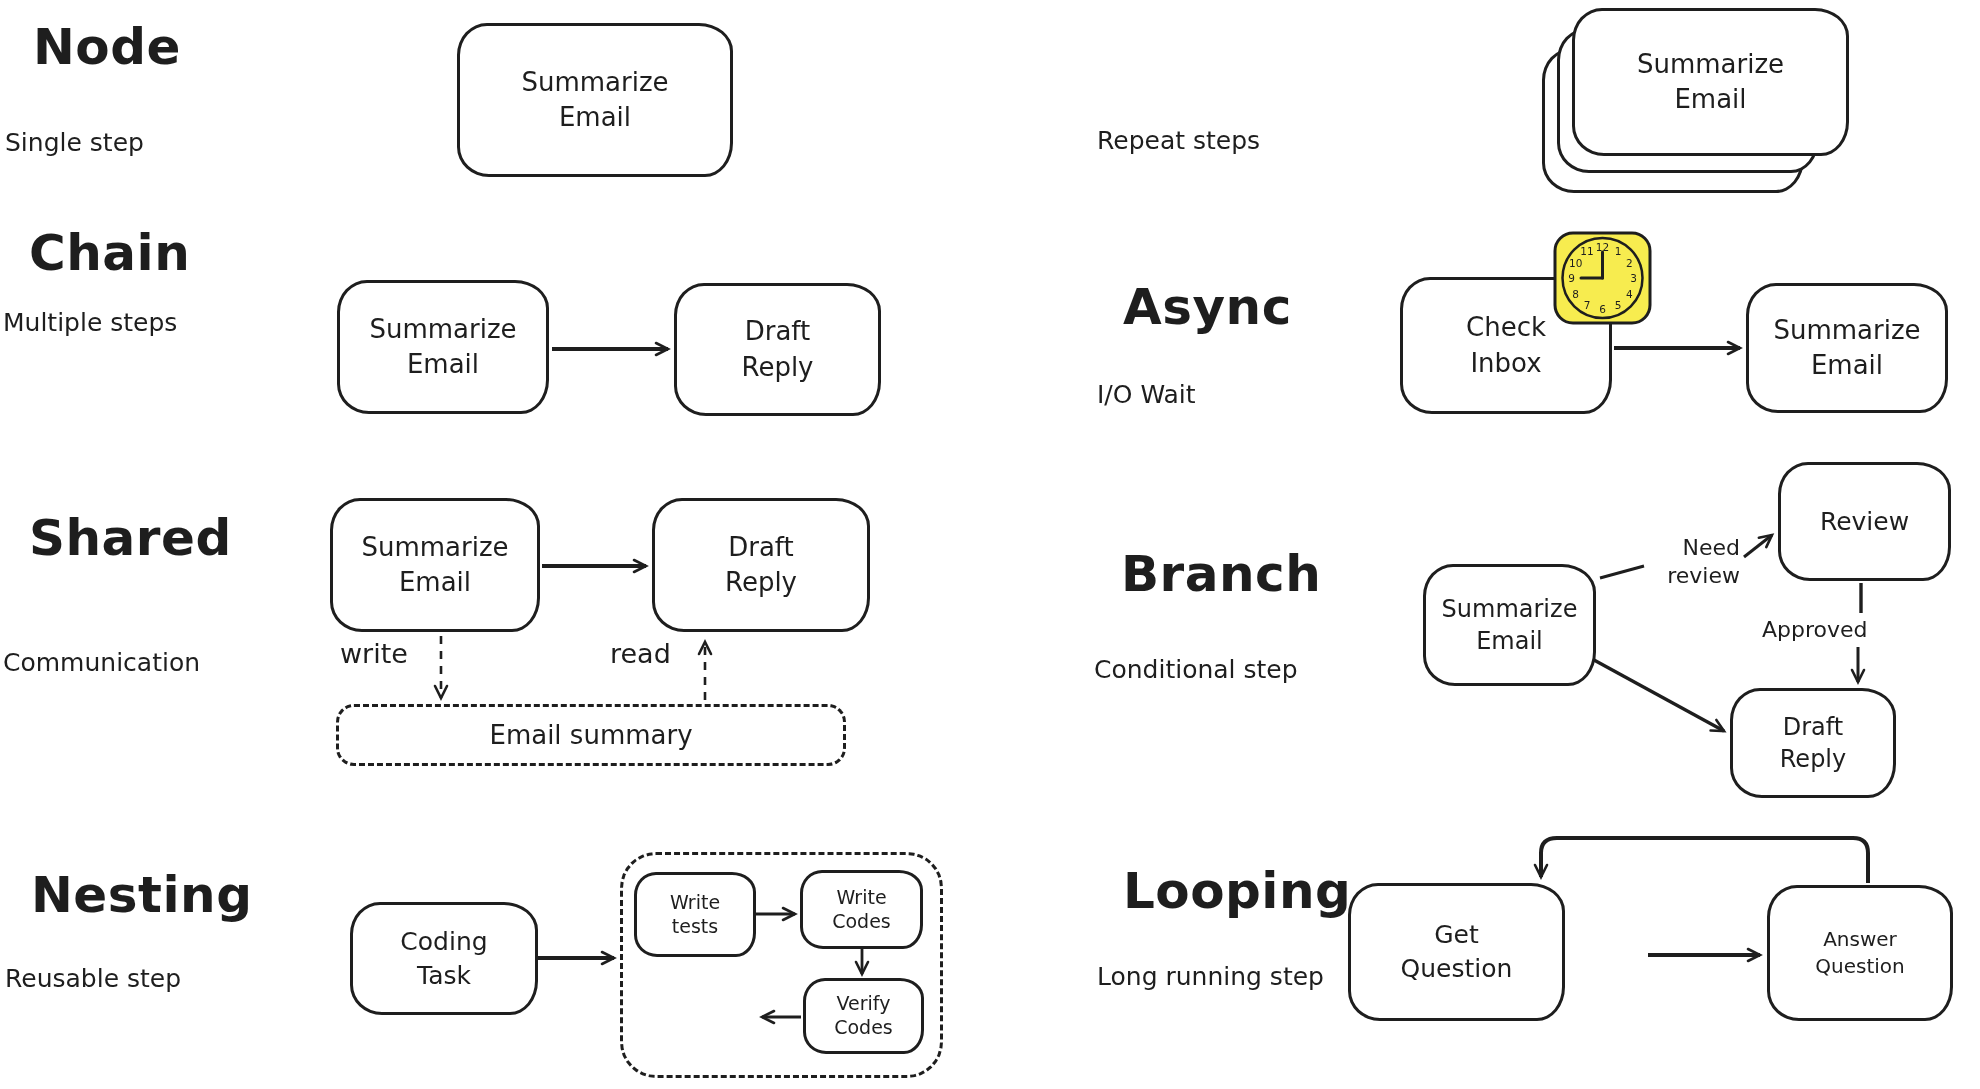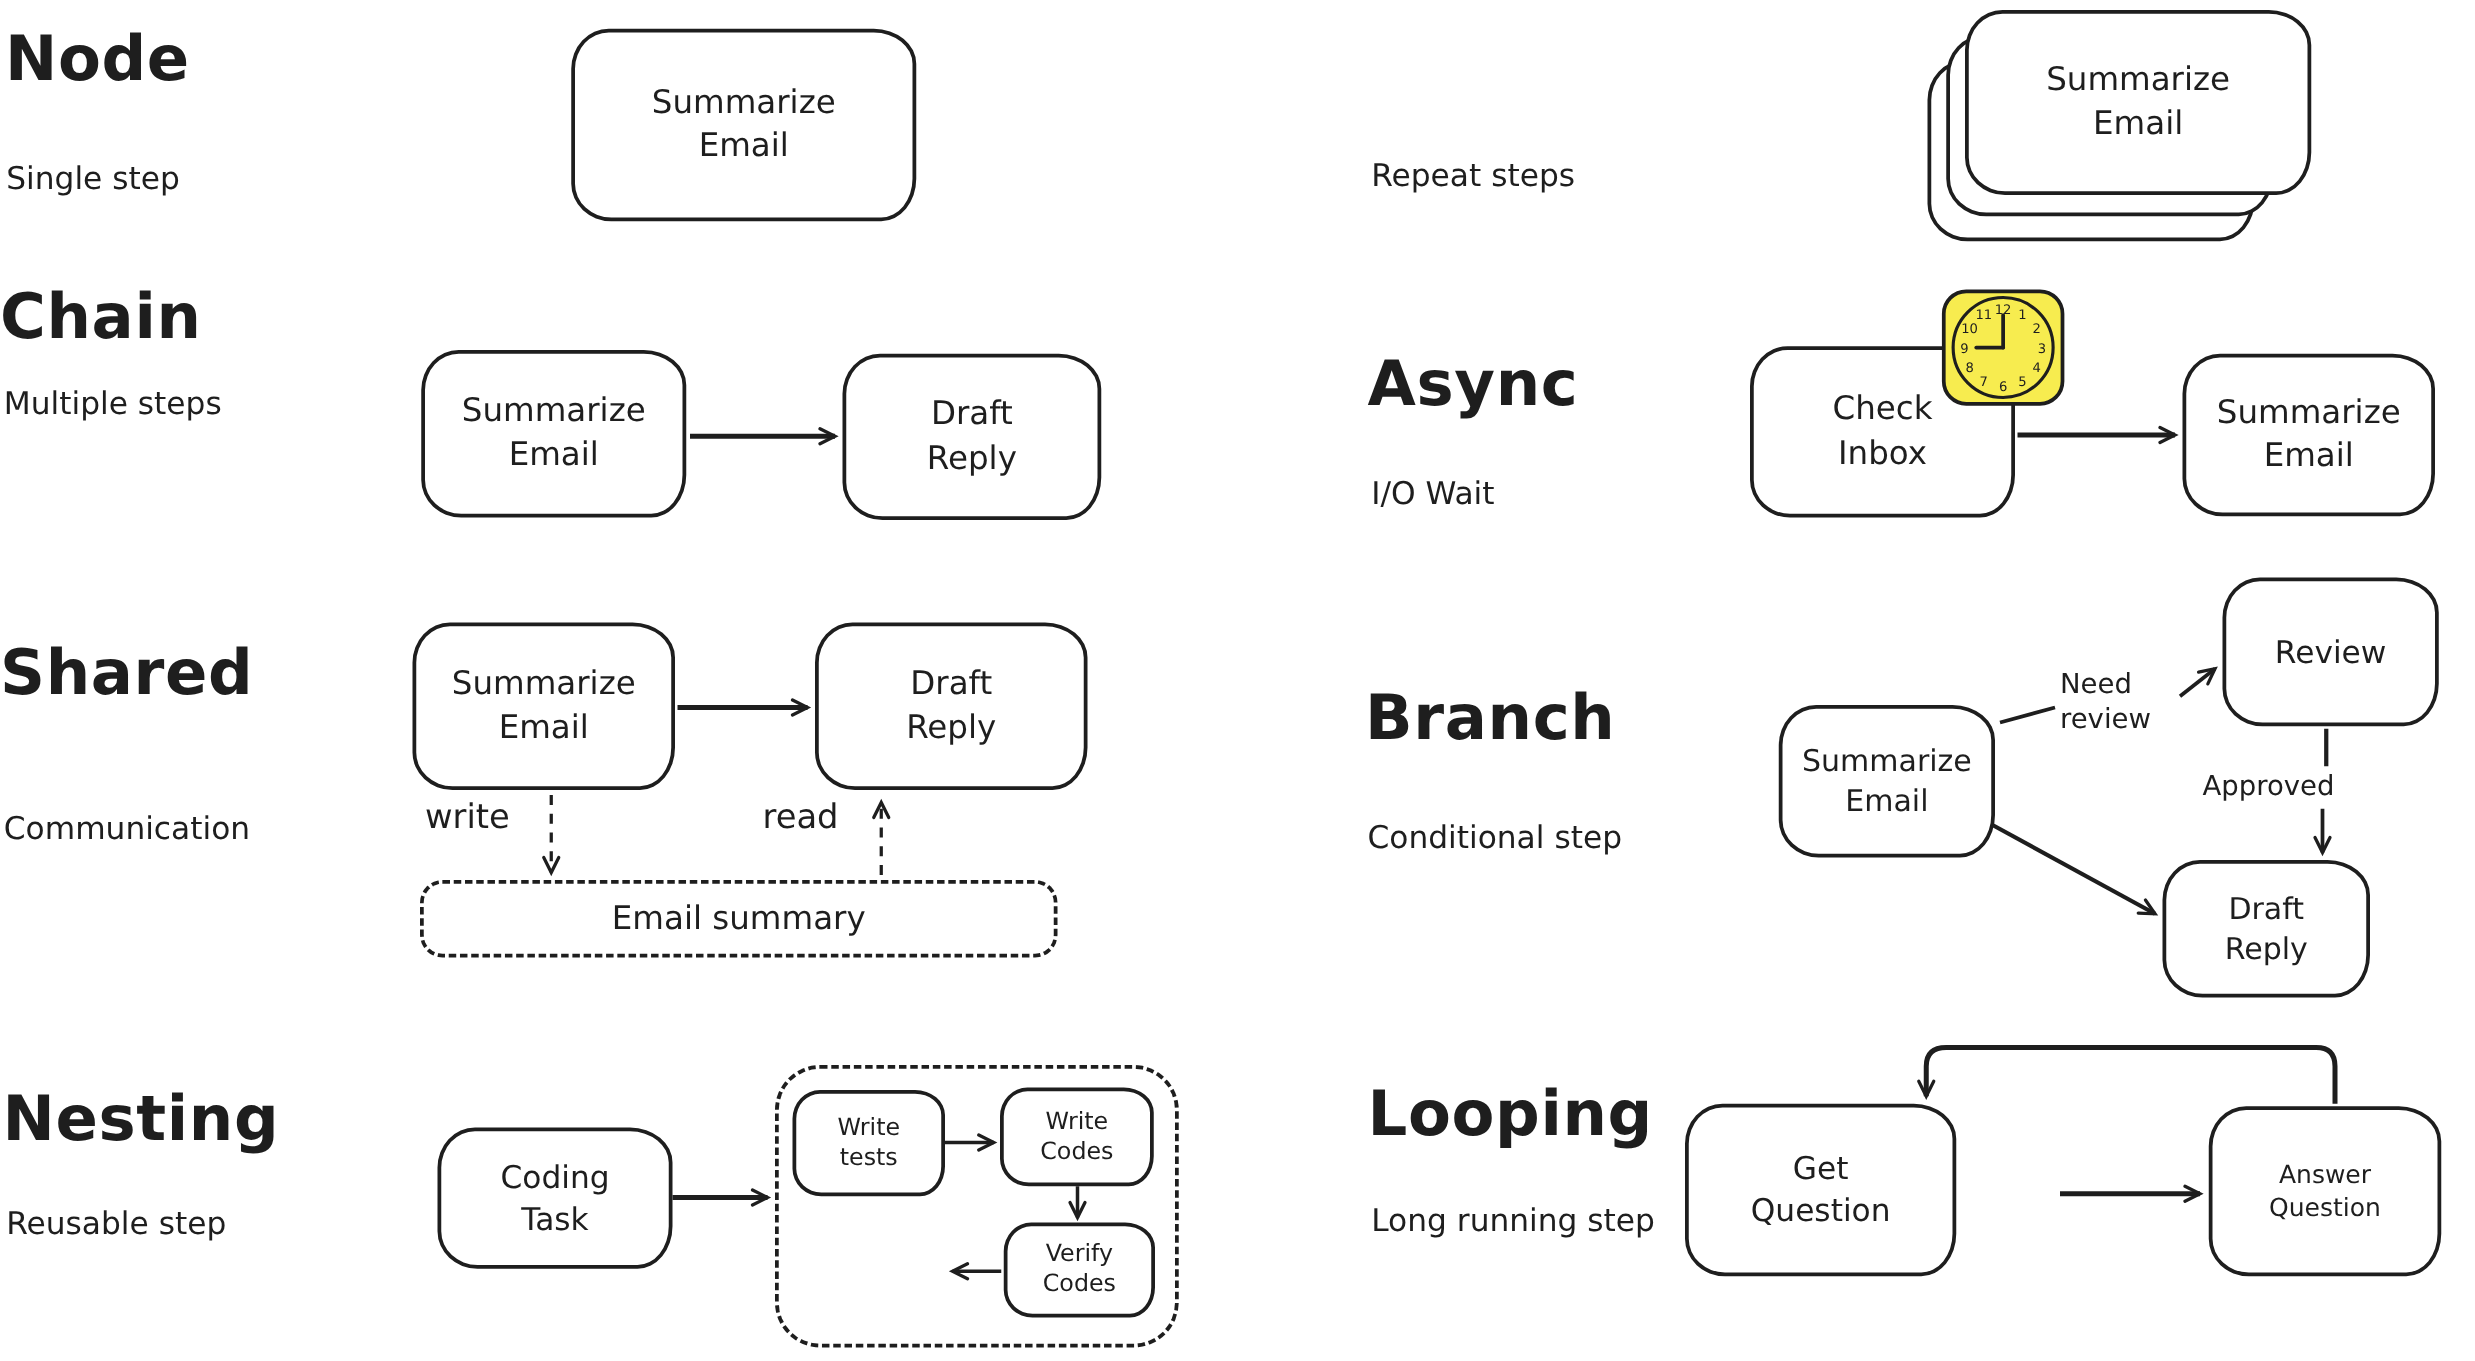--- a/index.html
+++ b/index.html
@@ -1,35 +1,35 @@
 <!DOCTYPE html>
 <html><head>
 <meta charset="utf-8">
 <style>
   html,body{margin:0;padding:0;background:#ffffff;}
   .canvas{
     position:relative;width:1980px;height:1089px;background:#ffffff;
     font-family:"DejaVu Sans",sans-serif;color:#1e1e1e;overflow:hidden;
   }
-  .title{position:absolute;font-size:50px;font-weight:700;letter-spacing:.5px;white-space:nowrap;}
+  .title{position:absolute;font-size:50px;font-weight:700;letter-spacing:.5px;white-space:nowrap;margin-left:29px;}
   .subtitle{position:absolute;font-size:25px;font-weight:500;white-space:nowrap;text-align:right;}
   .fbox{
     position:absolute;border:3.5px solid #1e1e1e;background:#ffffff;
     border-radius:30px 34px 28px 32px / 32px 28px 34px 30px;
     display:flex;flex-direction:column;align-items:center;justify-content:center;
     text-align:center;font-size:26px;line-height:1.35;box-sizing:border-box;
   }
   .fbox.small{font-size:19px;border-width:3px;border-radius:22px 24px 20px 23px / 23px 20px 24px 22px;line-height:1.25;}
   .fbox.tiny{font-size:17px;}
   .dashedbox{
     position:absolute;border:3px dashed #1e1e1e;background:transparent;box-sizing:border-box;
     display:flex;align-items:center;justify-content:center;text-align:center;font-size:26px;
   }
   .label{position:absolute;font-size:25px;white-space:nowrap;}
-  .label.small{font-size:22px;line-height:1.25;text-align:left;}
+  .label.small{font-size:22px;line-height:1.25;text-align:right;}
   svg.overlay{position:absolute;left:0;top:0;pointer-events:none;}
   .clock{position:absolute;}
 </style>
 </head>
 <body>
 
 <div class="canvas">
 
   <div class="title" style="left:4px;top:18px">Node</div>
   <div class="subtitle" style="left:5px;top:128px">Single step</div>

